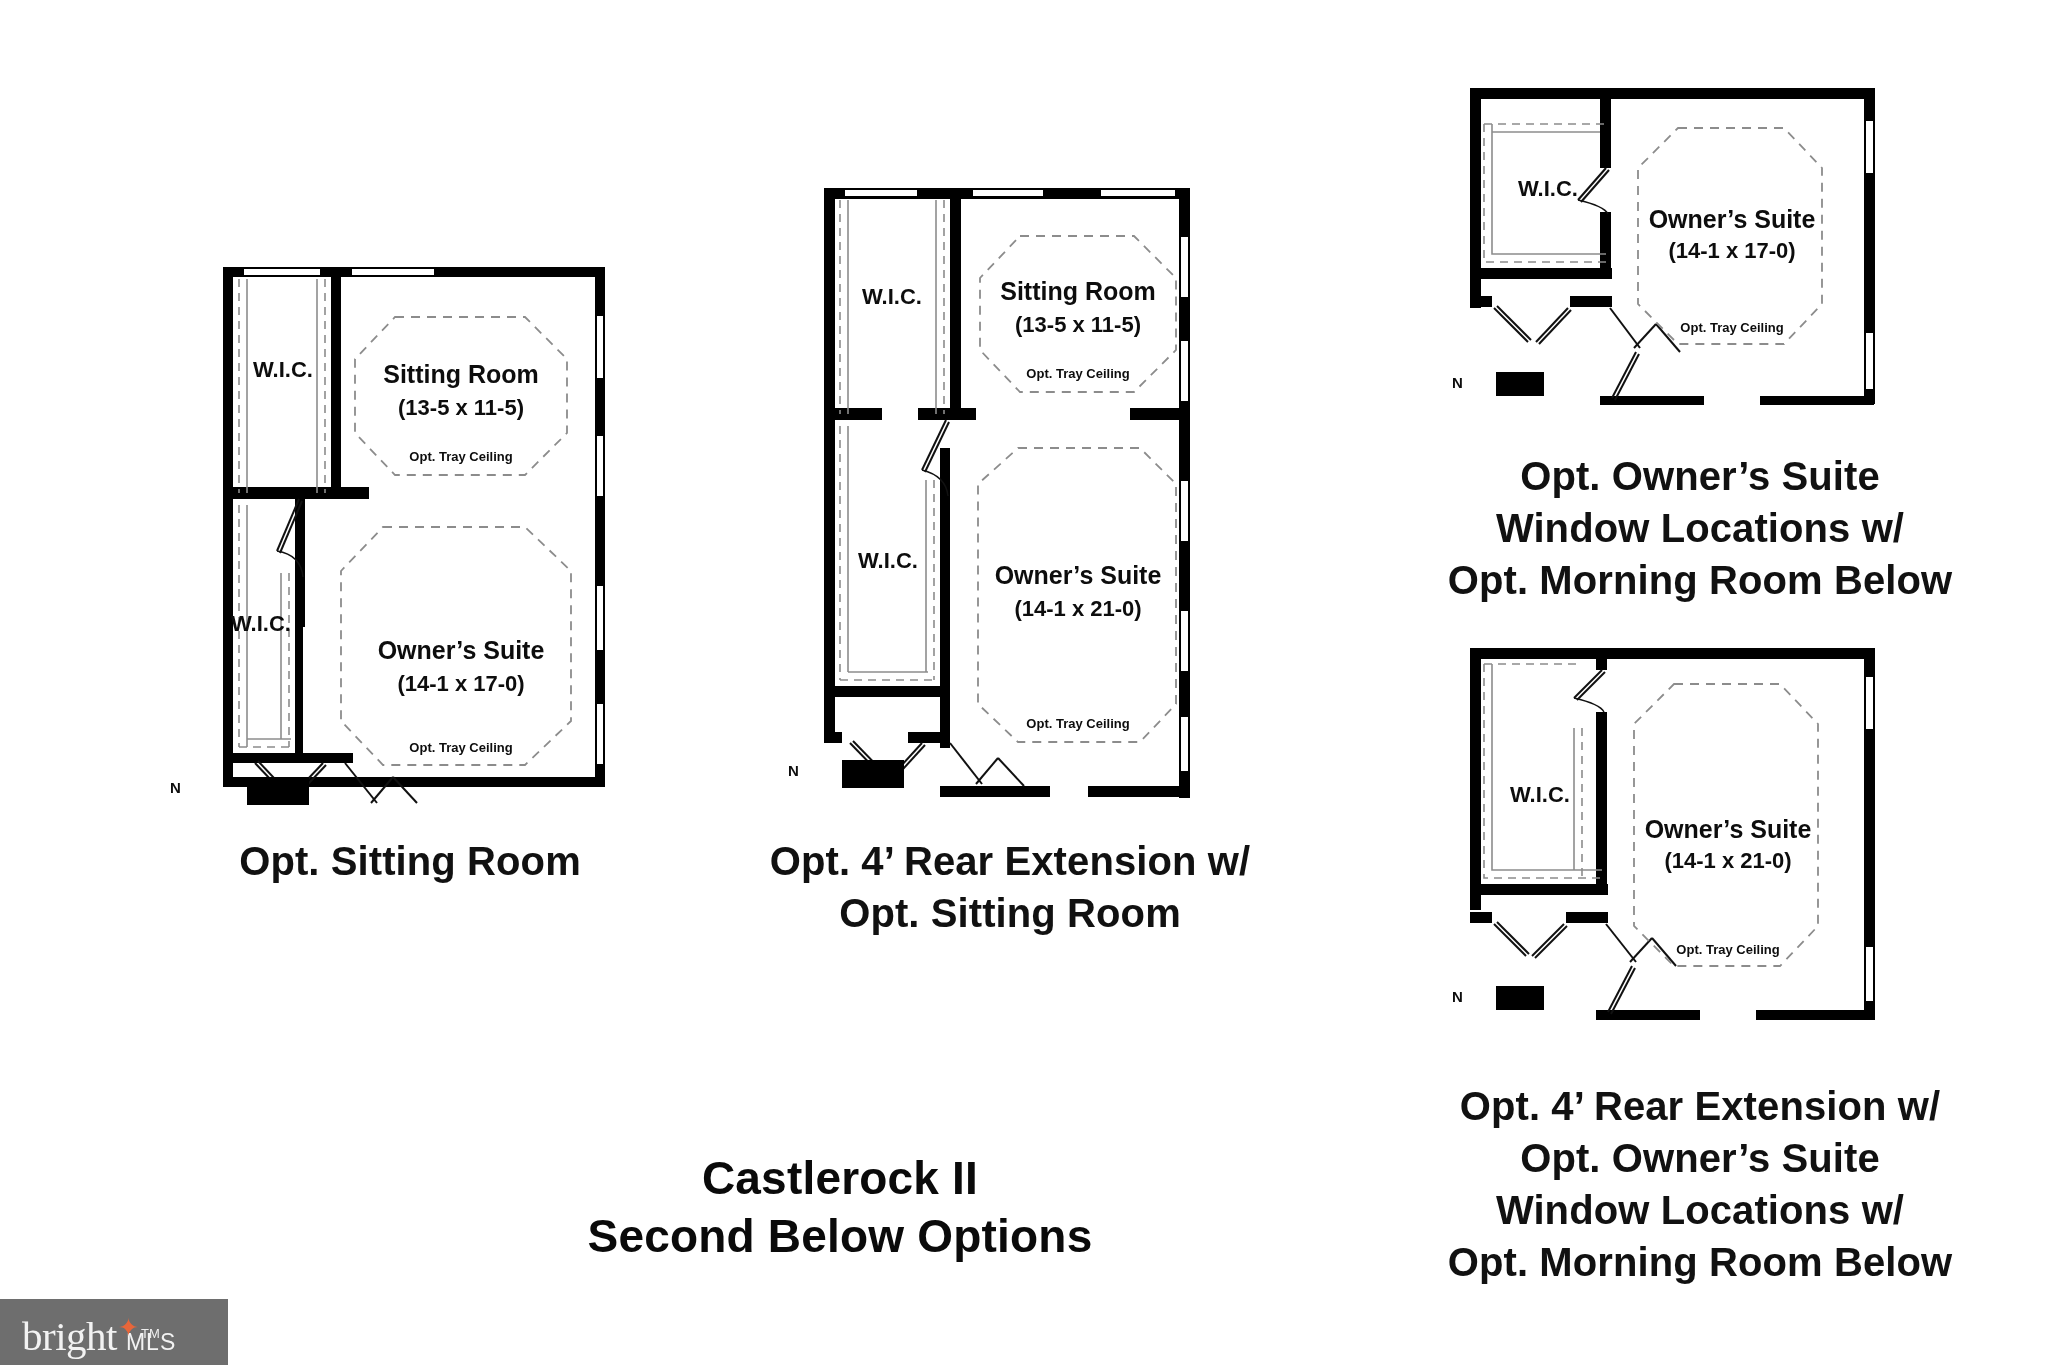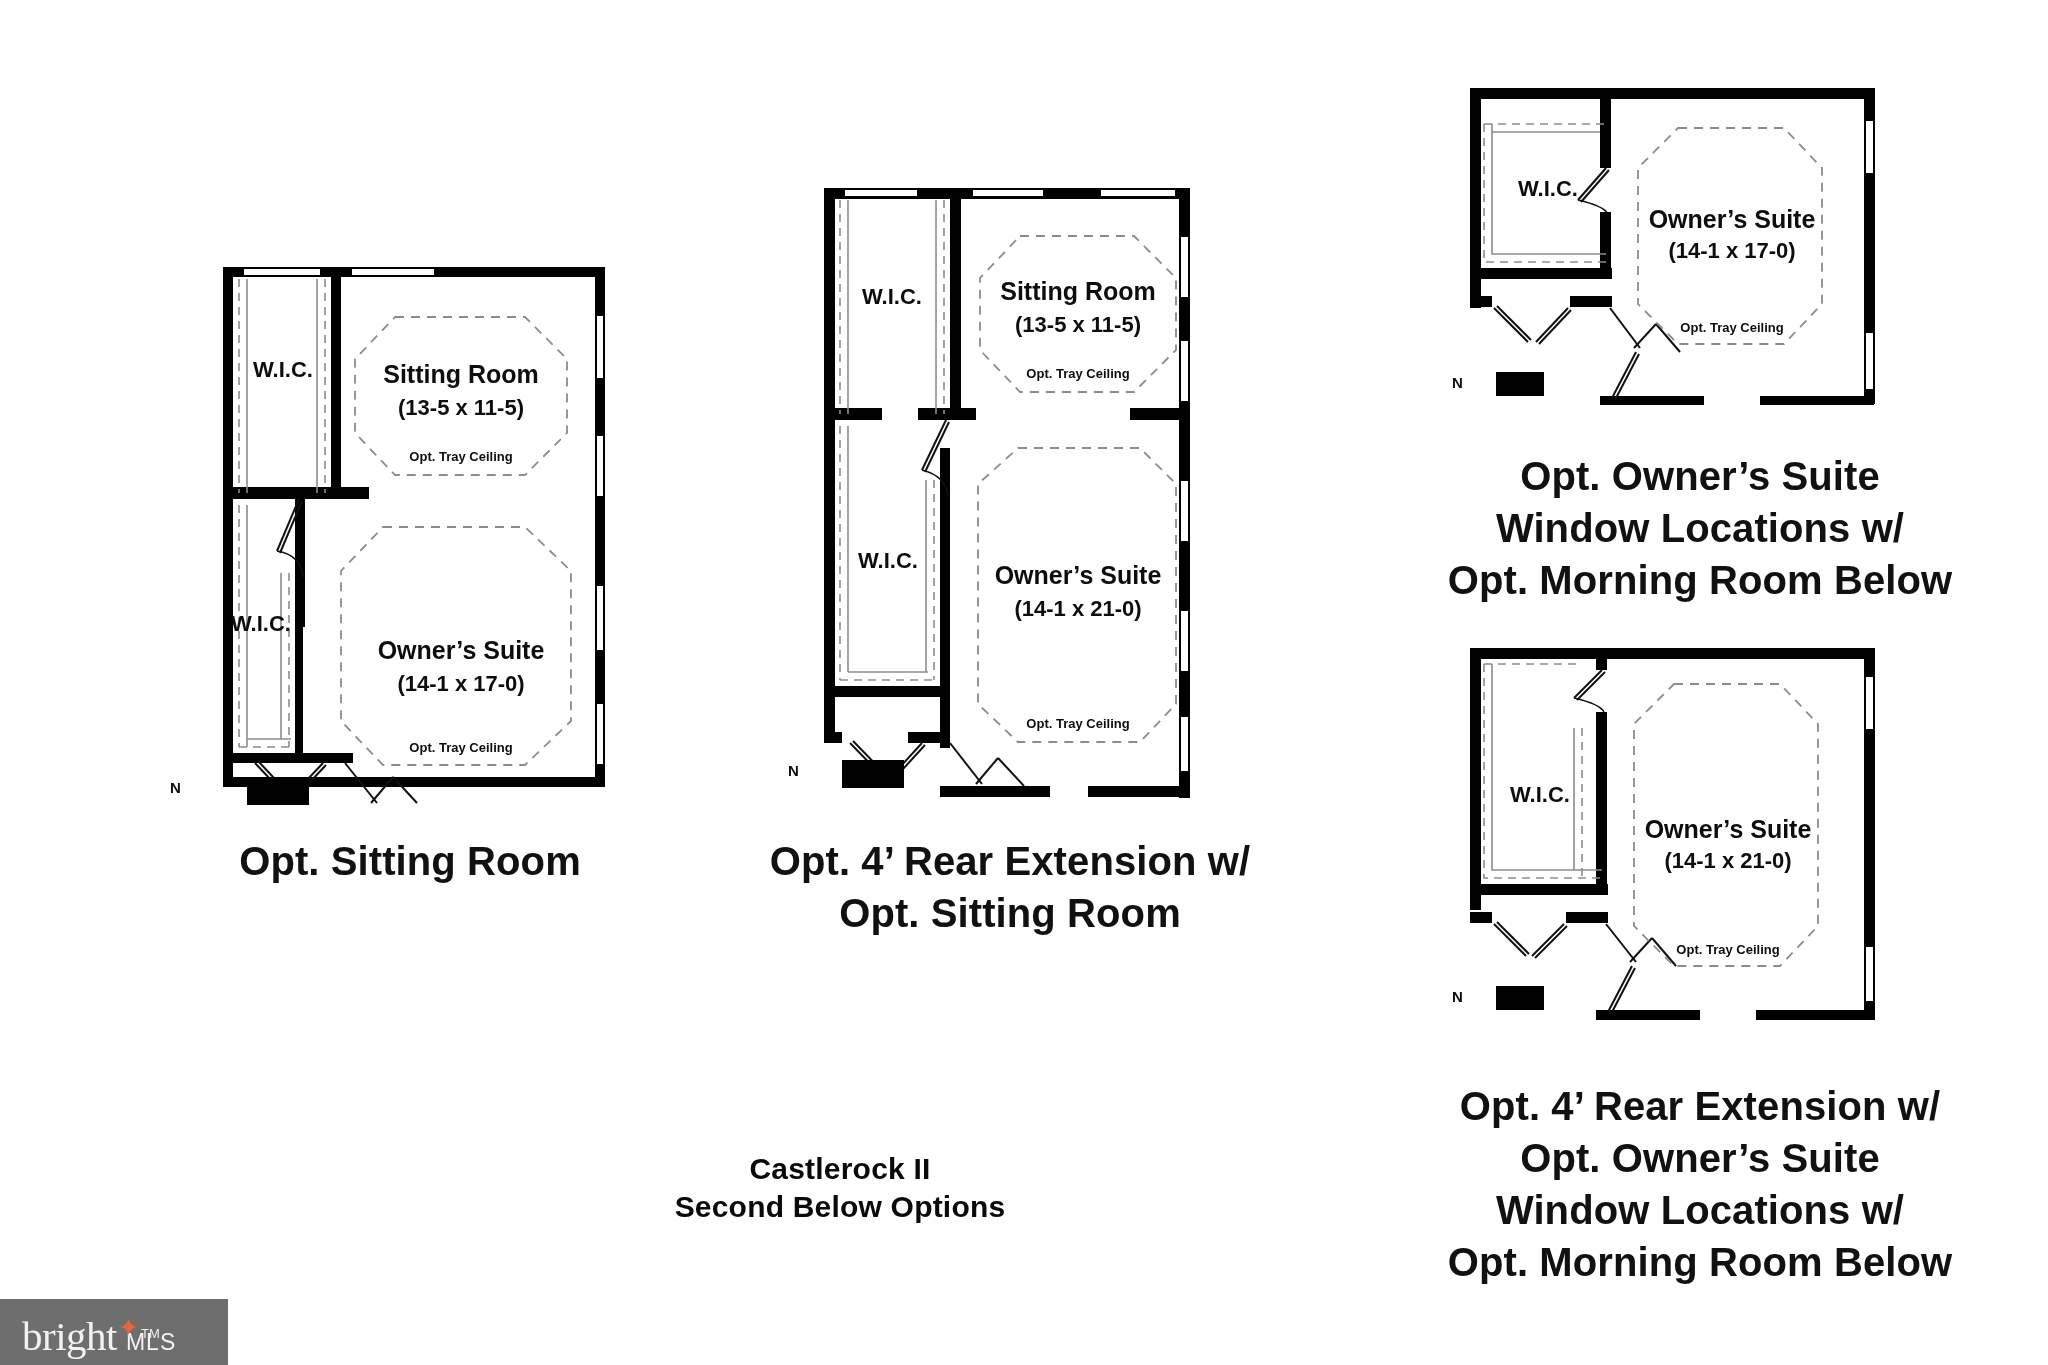--- a/index.html
+++ b/index.html
@@ -9,21 +9,21 @@
     color:#0d0d0d;
   }
   .plan{position:absolute;}
   svg{display:block;overflow:visible;}
   .caption{
     position:absolute;text-align:center;font-weight:700;
     font-size:40px;line-height:1.30;letter-spacing:.1px;color:#111;
   }
   .title{
     position:absolute;text-align:center;font-weight:700;
-    font-size:30px;line-height:1.26;letter-spacing:.2px;color:#0a0a0a;
+    font-size:46px;line-height:1.26;letter-spacing:.2px;color:#0a0a0a;
   }
   .title div{white-space:nowrap;}
   .caption div{white-space:nowrap;}
 
   
   #watermark{
     position:absolute;left:0;bottom:0;width:228px;height:66px;
     background:#6e6e6e;display:flex;align-items:center;
   }
   #wm-inner{position:relative;padding-left:22px;display:flex;align-items:baseline;}

